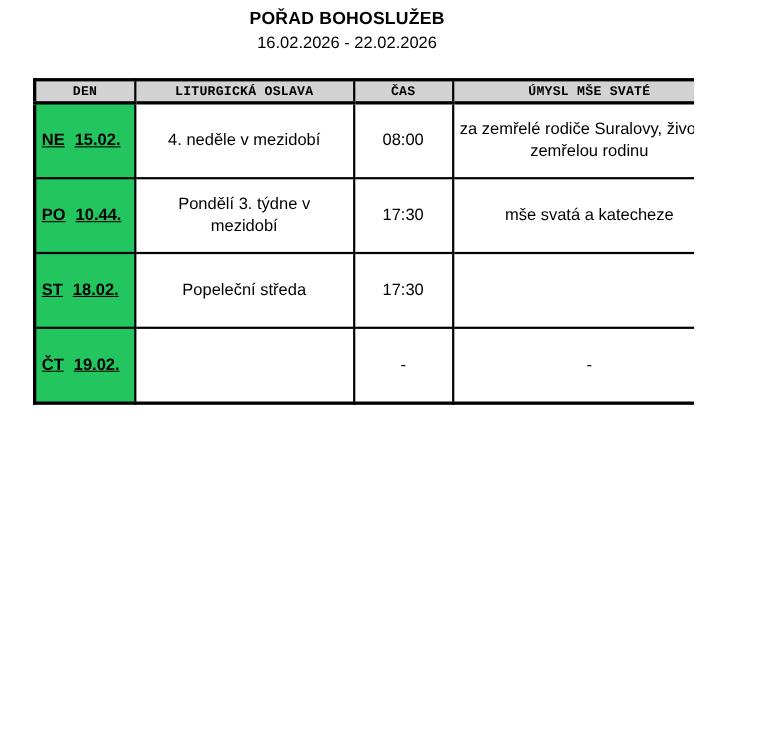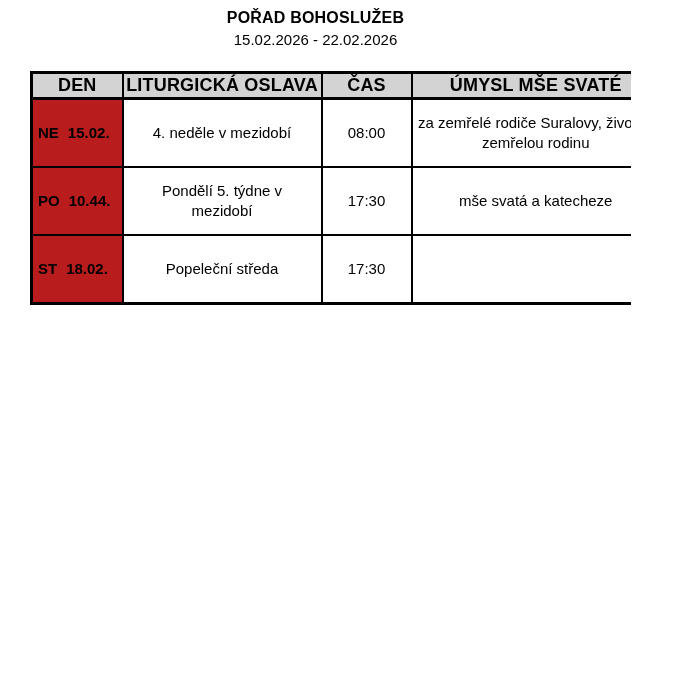--- a/index.html
+++ b/index.html
@@ -37,55 +37,57 @@
     border: 3px solid #000000;
   }
   col.c-den { width: 91px; }
   col.c-lit { width: 199px; }
   col.c-cas { width: 90px; }
   col.c-umy { width: 249px; }
   th {
     background: #d3d3d3;
     border: 2px solid #000000;
     border-bottom: 3px solid #000000;
-    font-size: 18px;
+    font-size: 12px;
     font-weight: bold;
     height: 16px;
     padding: 1px 2px;
     text-align: center;
     letter-spacing: 0.2px;
+    font-family: Liberation Mono, monospace;
   }
   td {
     border: 2px solid #000000;
     height: 62px;
     vertical-align: middle;
     text-align: center;
     font-size: 15px;
     line-height: 1.32;
     padding: 2px 4px;
   }
   td.cell-lit { padding: 2px 6px; }
   td.cell-umy { padding: 2px 1px; }
   td.cell-day {
-    background: #b91c1c;
+    background: #22c55e;
     font-weight: bold;
     text-align: left;
     padding-left: 5px;
     white-space: nowrap;
+    text-decoration: underline;
   }
   .day-date { margin-left: 9px; }
 </style>
 </head>
 <body>
 
 <div class="page">
 
   <div class="titles">
     <div class="title-line">POŘAD BOHOSLUŽEB</div>
-    <div class="date-line">15.02.2026 - 22.02.2026</div>
+    <div class="date-line">16.02.2026 - 22.02.2026</div>
   </div>
 
   <table class="schedule">
     <colgroup>
       <col class="c-den">
         <col class="c-lit">
         <col class="c-cas">
         <col class="c-umy">
     </colgroup>
     <thead>
@@ -104,34 +106,42 @@
         </td>
         <td class="cell-lit">4. neděle v mezidobí</td>
         <td class="cell-cas">08:00</td>
         <td class="cell-umy">za zemřelé rodiče Suralovy, živou a zemřelou rodinu</td>
       </tr>
 
       <tr>
         <td class="cell-day">
           <span>PO</span><span class="day-date">10.44.</span>
         </td>
-        <td class="cell-lit">Pondělí 5. týdne v mezidobí</td>
+        <td class="cell-lit">Pondělí 3. týdne v mezidobí</td>
         <td class="cell-cas">17:30</td>
         <td class="cell-umy">mše svatá a katecheze</td>
       </tr>
 
 
       <tr>
         <td class="cell-day">
           <span>ST</span><span class="day-date">18.02.</span>
         </td>
         <td class="cell-lit">Popeleční středa</td>
         <td class="cell-cas">17:30</td>
         <td class="cell-umy"></td>
       </tr>
 
+      <tr>
+        <td class="cell-day">
+          <span>ČT</span><span class="day-date">19.02.</span>
+        </td>
+        <td class="cell-lit"></td>
+        <td class="cell-cas">-</td>
+        <td class="cell-umy">-</td>
+      </tr>
 
 
 
 
     </tbody>
   </table>
 </div>
 
 </body></html>

